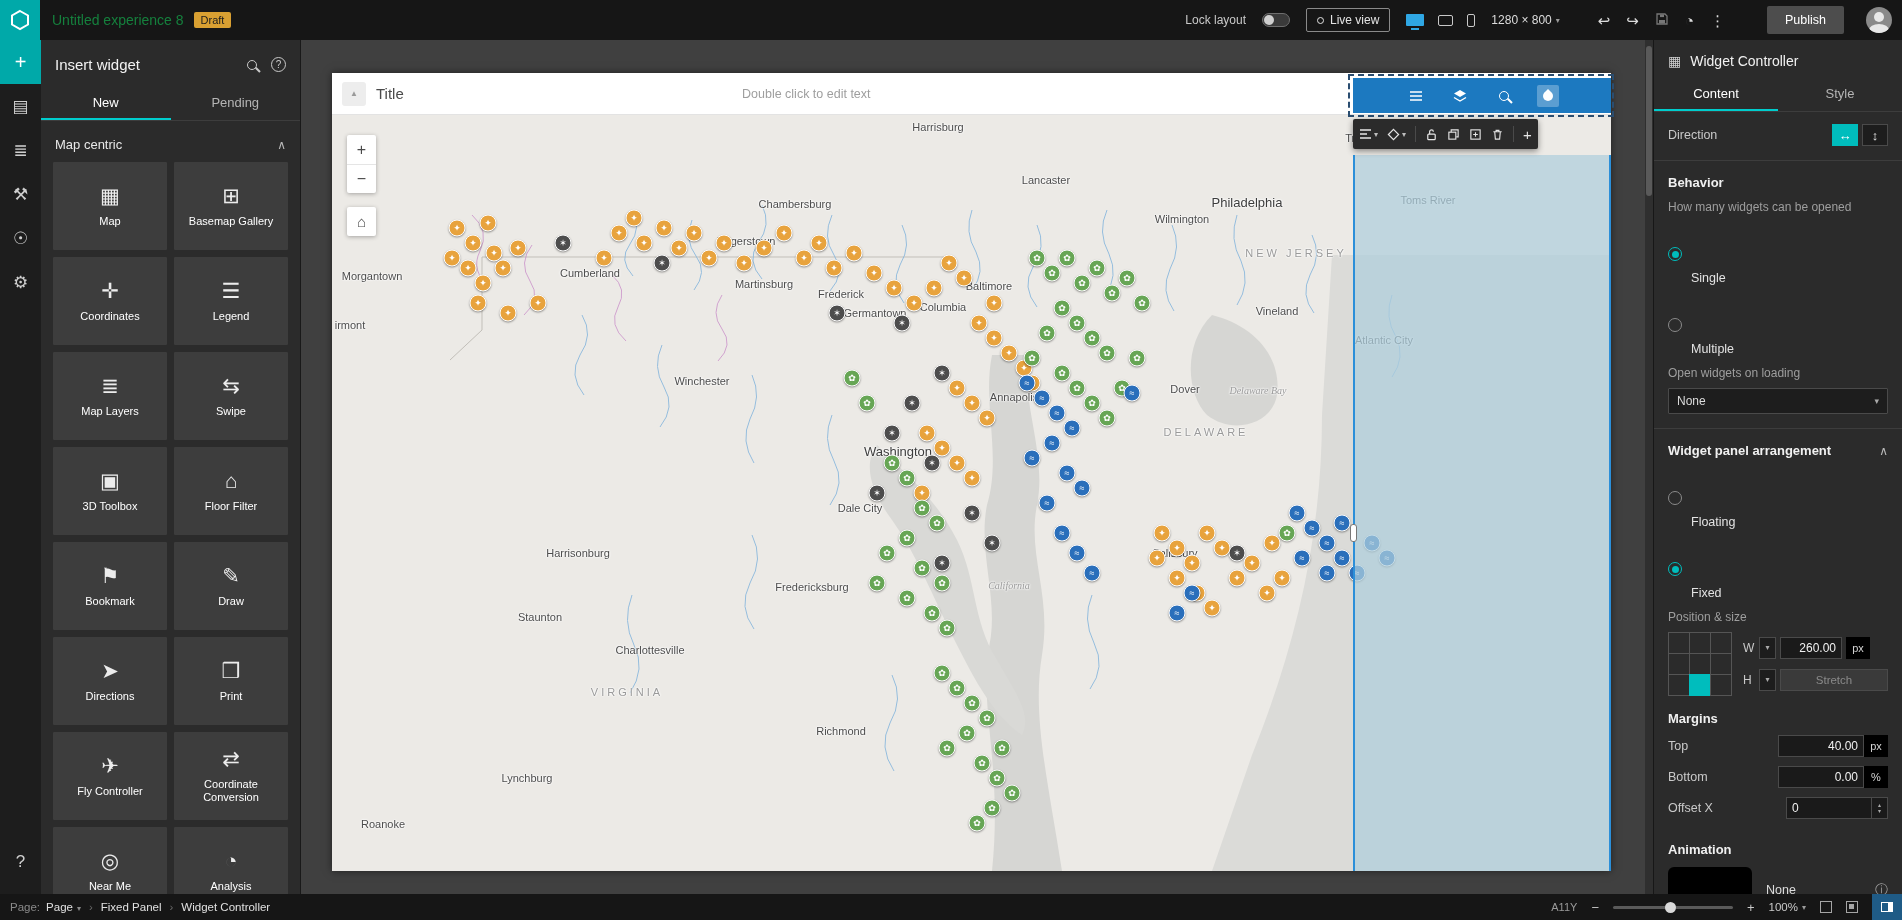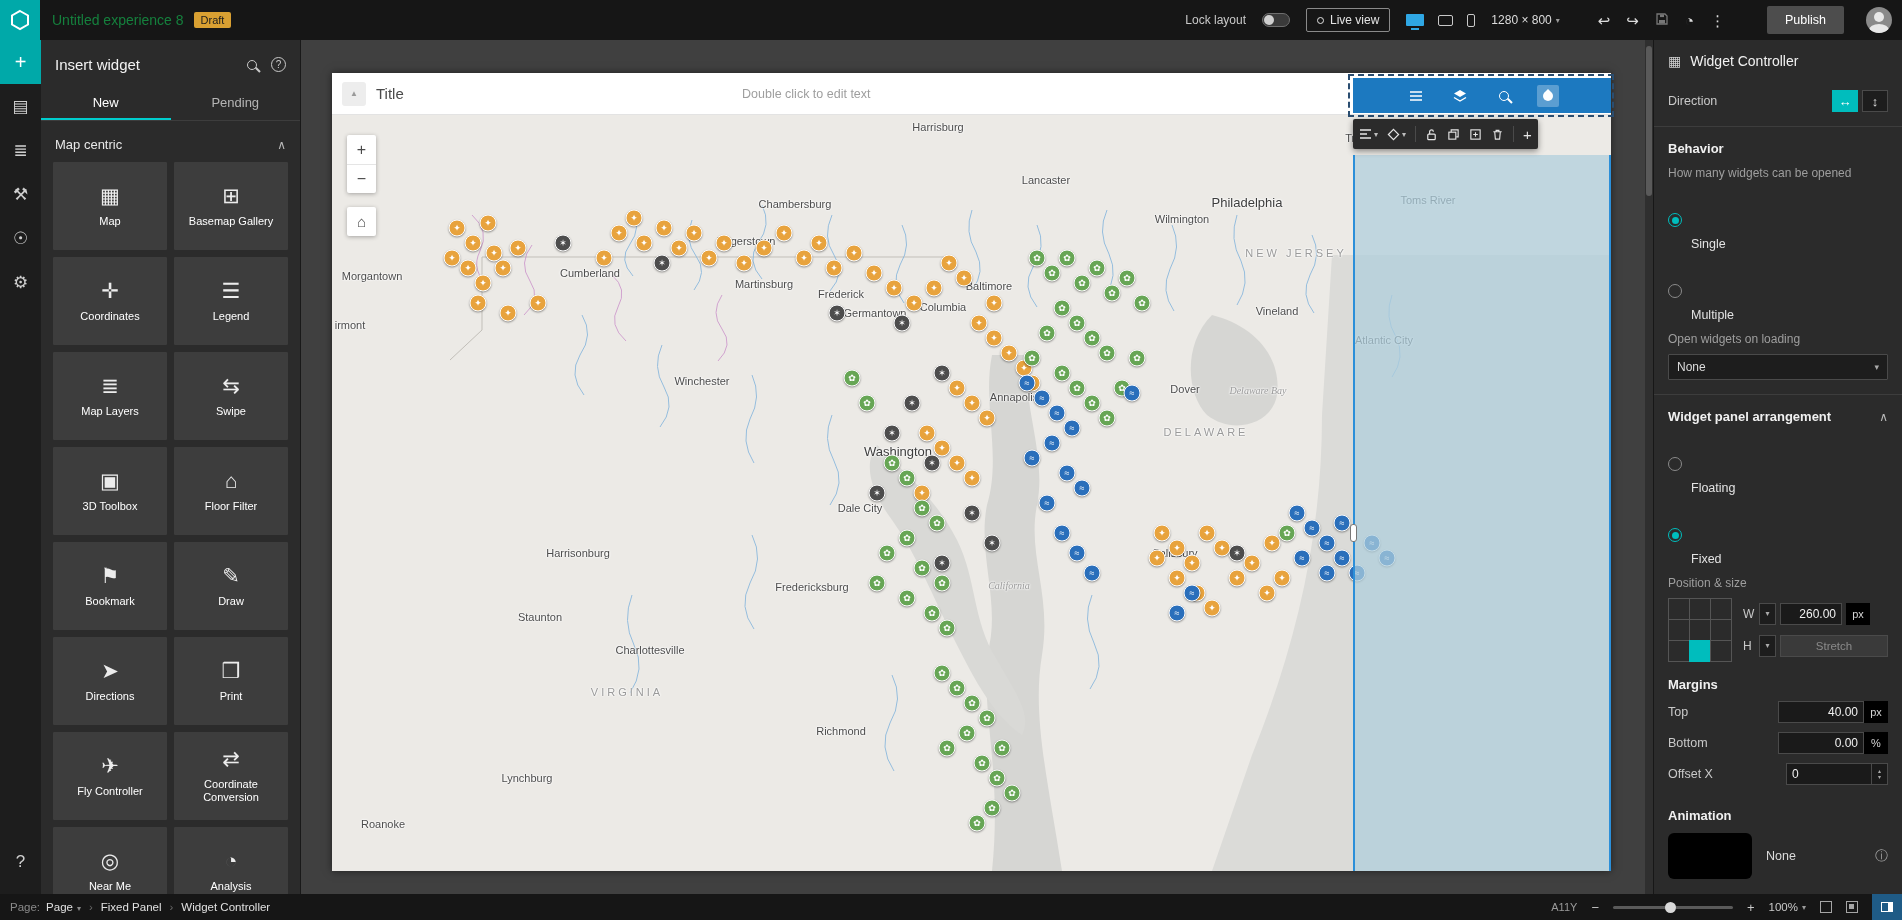--- a/index.html
+++ b/index.html
@@ -671,20 +671,24 @@
   <div class="canvas-scrollbar">
       <div class="thumb"></div>
     </div>
 </div>
 
 <div class="right-panel">
   <div class="rp-head">
     <span class="rp-head-ic">▦</span>
     <span>Widget Controller</span>
   </div>
+  <div class="rp-tabs">
+    <div class="rp-tab active">Content</div>
+    <div class="rp-tab">Style</div>
+  </div>
 
   <div class="rp-section">
     <div class="rp-row">
       <span class="rp-label">Direction</span>
       <span class="dir-btns">
         <span class="dir-btn selected">↔</span>
         <span class="dir-btn">↕</span>
       </span>
     </div>
   </div>

